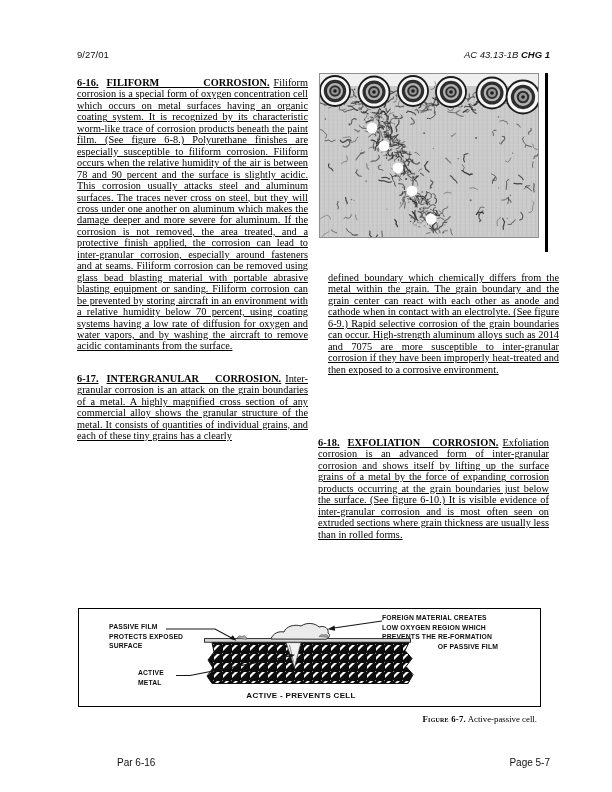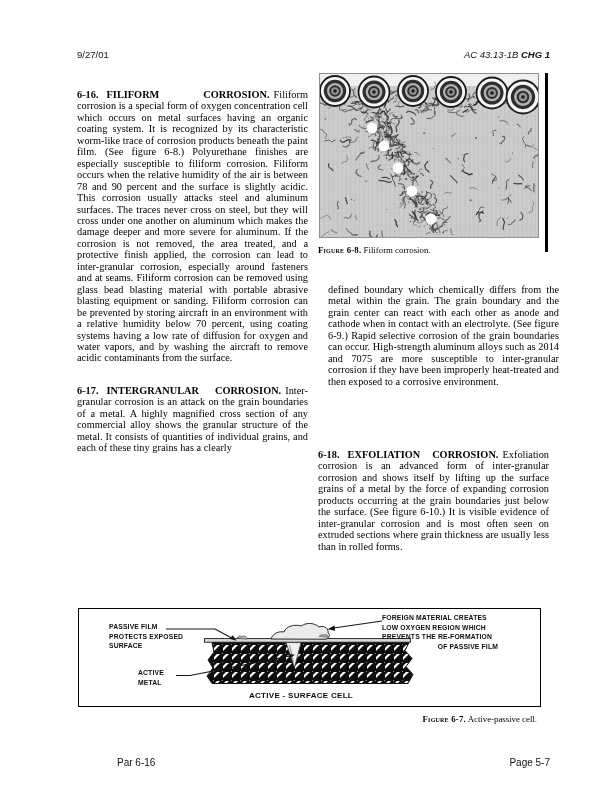--- a/index.html
+++ b/index.html
@@ -16,21 +16,21 @@
   .ftr-right{left:318px;top:757px;width:232px;text-align:right;font-size:10px;}
   .bold{font-weight:bold;}
   
   .col{
     position:absolute;width:231px;text-align:justify;
     font-size:10.3px;line-height:11.45px;letter-spacing:0.02px;
   }
   .col-left{left:77px;top:77px;}
   .col-right-p2{left:328px;top:272px;}
   .col-right-p3{left:318px;top:437px;}
-  .para{margin:12px 0 21px 0;}
+  .para{margin:0 0 21px 0;text-decoration:underline;}
   .para:last-child{margin-bottom:0;}
   .sec-num{font-weight:bold;margin-right:8px;}
   .sec-title{font-weight:bold;margin-right:4px;}
   
   .fig68{
     position:absolute;left:319px;top:73px;width:220px;height:165px;
     border:1px solid #8f8f8f;box-sizing:border-box;background:#cbcbcb;
   }
   .changebar{position:absolute;left:545px;top:73px;width:2.5px;height:179px;background:#000;}
   .figcap{position:absolute;font-size:8.8px;color:#000;}
@@ -651,21 +651,20 @@
         <circle cx="203" cy="23" r="5.28" fill="#949494" stroke="#2e2e2e" stroke-width="2"></circle>
         <circle cx="203" cy="23" r="1.8" fill="#1c1c1c"></circle>
         <circle cx="52" cy="54" r="5.4" fill="#fdfdfd"></circle>
         <circle cx="64" cy="72" r="5.4" fill="#fdfdfd"></circle>
         <circle cx="78" cy="94" r="5.4" fill="#fdfdfd"></circle>
         <circle cx="92" cy="117" r="5.4" fill="#fdfdfd"></circle>
         <circle cx="111" cy="145" r="5.4" fill="#fdfdfd"></circle>
       </svg>
   </div>
   <div class="changebar"></div>
-  <div class="figcap cap68"><span class="fl">Figure 6-8.</span> <span>Filiform corrosion.</span></div>
 
   <div class="col col-right-p2">
     <p class="para">defined boundary which chemically differs from the metal within the grain.  The grain boundary and the grain center can react with each other as anode and cathode when in contact with an electrolyte.  (See figure 6-9.)  Rapid selective corrosion of the grain boundaries can occur.  High-strength aluminum alloys such as 2014 and 7075 are more susceptible to inter-granular corrosion if they have been improperly heat-treated and then exposed to a corrosive environment.</p>
   </div>
   <div class="col col-right-p3">
     <p class="para"><span class="sec-num">6-18.</span><span class="sec-title">EXFOLIATION CORROSION.</span><span>Exfoliation corrosion is an advanced form of inter-granular corrosion and shows itself by lifting up the surface grains of a metal by the force of expanding corrosion products occurring at the grain boundaries just below the surface.  (See figure 6-10.)  It is visible evidence of inter-granular corrosion and is most often seen on extruded sections where grain thickness are usually less than in rolled forms.</span></p>
   </div>
 
   <div class="fig67">
     <svg width="460" height="96" viewBox="0 0 460 96">
@@ -703,20 +702,20 @@
     <div class="dlabel lab-foreign">
       <div>FOREIGN MATERIAL CREATES</div>
       <div>LOW OXYGEN REGION WHICH</div>
       <div>PREVENTS THE RE-FORMATION</div>
       <div class="last">OF PASSIVE FILM</div>
     </div>
     <div class="dlabel lab-active">
       <div>ACTIVE</div>
       <div>METAL</div>
     </div>
-    <div class="dlabel lab-cell">ACTIVE - SURFACE CELL</div>
+    <div class="dlabel lab-cell">ACTIVE - PREVENTS CELL</div>
   </div>
   <div class="figcap cap67"><span class="fl">Figure 6-7.</span> <span>Active-passive cell.</span></div>
 
   <div class="hf ftr-left">Par 6-16</div>
   <div class="hf ftr-right">Page 5-7</div>
 
 </div>
 
 </body></html>

